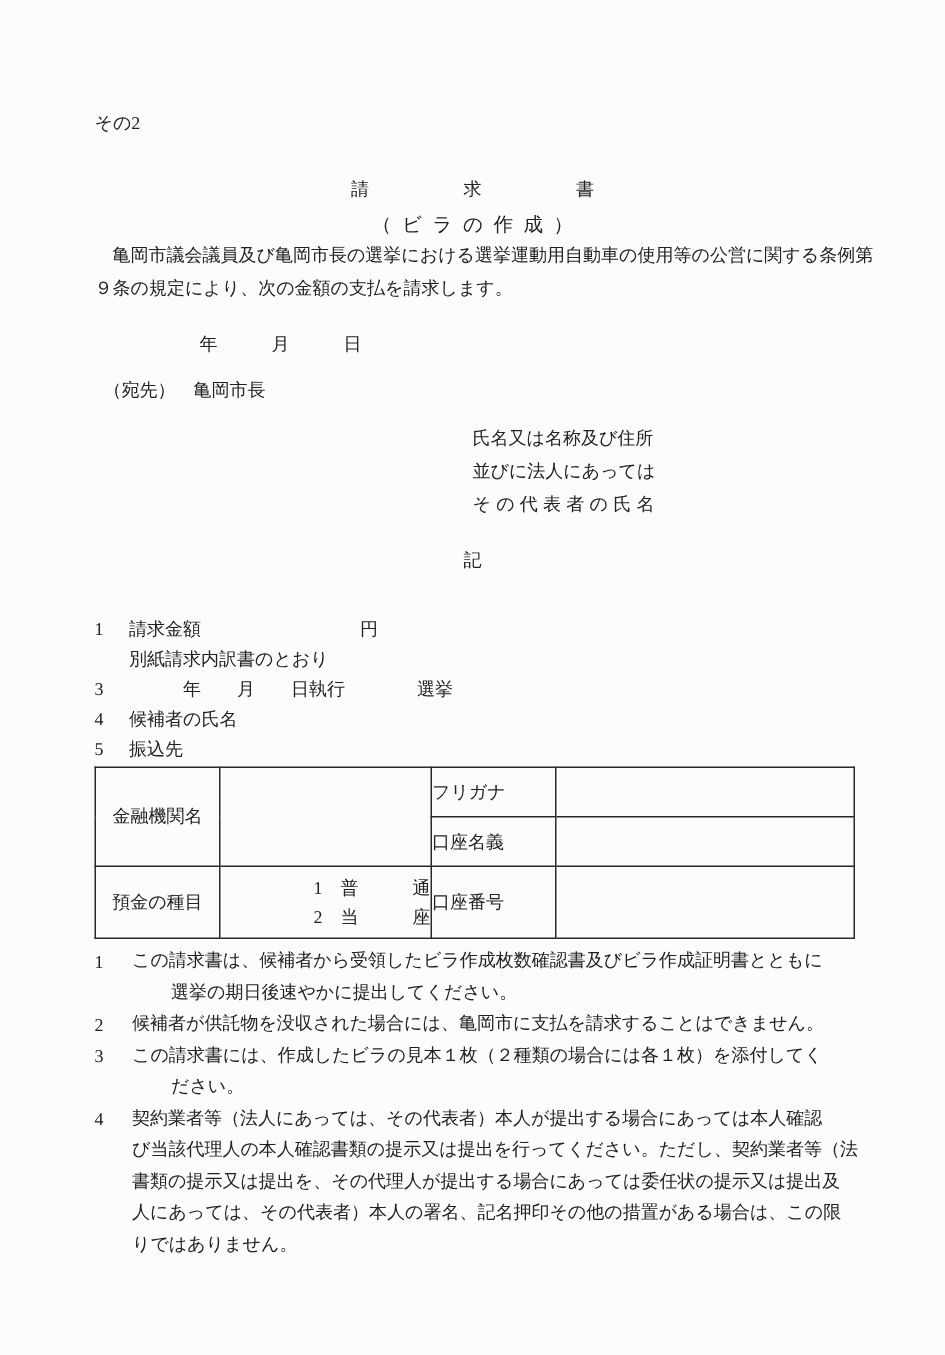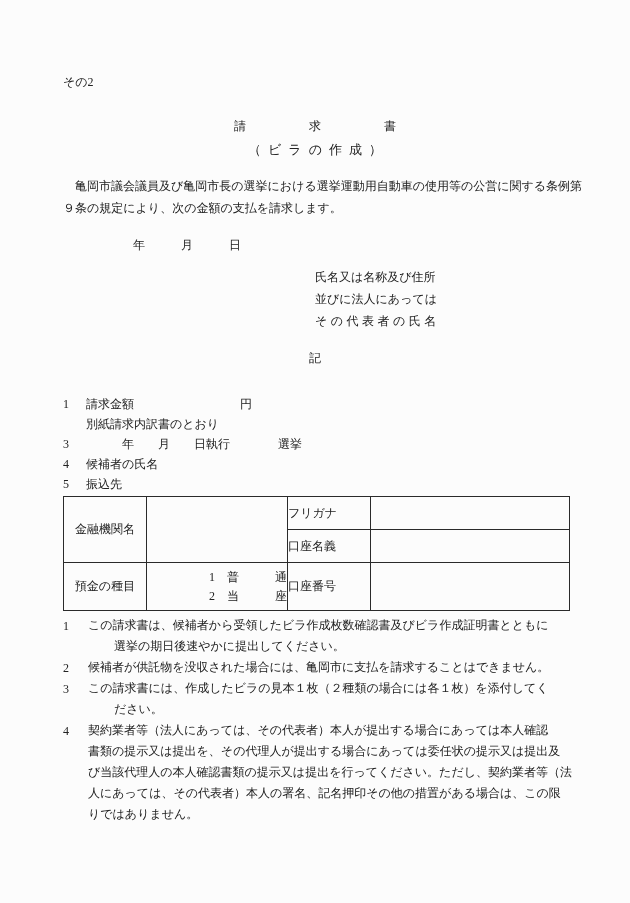--- a/index.html
+++ b/index.html
@@ -28,21 +28,21 @@
   .subtitle {
     margin-top: 5px;
     font-size: 13px;
     line-height: 18px;
     text-align: center;
     letter-spacing: 7px;
     padding-left: 7px;
     white-space: nowrap;
   }
 
-  .intro { margin-top: 16px; line-height: 22px; }
+  .intro { line-height: 22px; }
   .intro-line { white-space: nowrap; }
 
   .date-line { margin-top: 15px; line-height: 22px; padding-left: 70px; }
   .addressee { margin-top: 9px; line-height: 22px; padding-left: 6px; }
 
   .name-block { margin-top: 10px; line-height: 22px; margin-left: 252px; }
   .name-block .spread { letter-spacing: 3.5px; white-space: nowrap; }
 
   .ki { margin-top: 15px; line-height: 22px; text-align: center; }
 
@@ -95,20 +95,21 @@
   <div class="title">請求書</div>
   <div class="subtitle">（ビラの作成）</div>
 
   <div class="intro">
     <div class="intro-line">　亀岡市議会議員及び亀岡市長の選挙における選挙運動用自動車の使用等の公営に関する条例第</div>
     <div class="intro-line">９条の規定により、次の金額の支払を請求します。</div>
   </div>
 
   <div class="date-line">年　　　月　　　日</div>
 
+  <div class="addressee">（宛先）　亀岡市長</div>
 
   <div class="name-block">
     <div>氏名又は名称及び住所</div>
     <div>並びに法人にあっては</div>
     <div class="spread">その代表者の氏名</div>
   </div>
 
   <div class="ki">記</div>
 
   <div class="items">
@@ -166,22 +167,22 @@
         <div class="remark-lines">
           <div class="remark-line">この請求書には、作成したビラの見本１枚（２種類の場合には各１枚）を添付してく</div>
           <div class="remark-line ind">ださい。</div>
         </div>
       </div>
 
       <div class="remark">
         <span class="remark-num">4</span>
         <div class="remark-lines">
           <div class="remark-line">契約業者等（法人にあっては、その代表者）本人が提出する場合にあっては本人確認</div>
+          <div class="remark-line">び当該代理人の本人確認書類の提示又は提出を行ってください。ただし、契約業者等（法</div>
           <div class="remark-line">書類の提示又は提出を、その代理人が提出する場合にあっては委任状の提示又は提出及</div>
-          <div class="remark-line">び当該代理人の本人確認書類の提示又は提出を行ってください。ただし、契約業者等（法</div>
           <div class="remark-line">人にあっては、その代表者）本人の署名、記名押印その他の措置がある場合は、この限</div>
           <div class="remark-line">りではありません。</div>
         </div>
       </div>
 
     </div>
   </div>
 
 </div>
 

